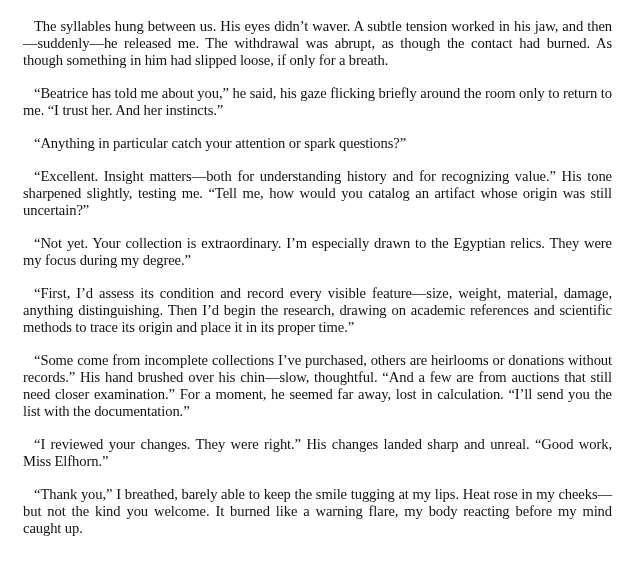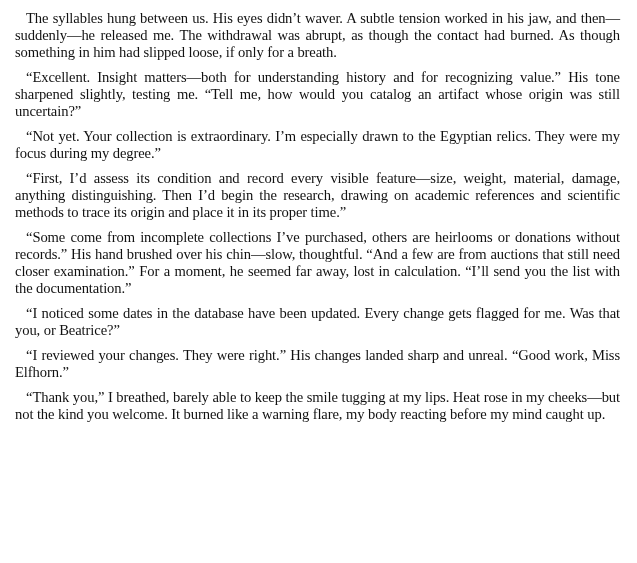--- a/index.html
+++ b/index.html
@@ -8,28 +8,29 @@
     box-sizing: border-box;
     width: 637px;
     padding: 2px 9px 0 7px;
     font-family: "Liberation Serif", "DejaVu Serif", serif;
     font-size: 14.6px;
     line-height: 17px;
     color: #111111;
     text-align: justify;
     letter-spacing: -0.1px;
   }
-  .page p { margin: 8px; text-indent: 11px; }
+  .page p { margin: 16px; text-indent: 11px; }
 </style>
 </head>
 <body>
 
 <div class="page">
   <p>The syllables hung between us. His eyes didn’t waver. A subtle tension worked in his jaw, and then—suddenly—he released me. The withdrawal was abrupt, as though the contact had burned. As though something in him had slipped loose, if only for a breath.</p>
+  <p>“Beatrice has told me about you,” he said, his gaze flicking briefly around the room only to return to me. “I trust her. And her instincts.”</p>
+  <p>“Anything in particular catch your attention or spark questions?”</p>
   <p>“Excellent. Insight matters—both for understanding history and for recognizing value.” His tone sharpened slightly, testing me. “Tell me, how would you catalog an artifact whose origin was still uncertain?”</p>
   <p>“Not yet. Your collection is extraordinary. I’m especially drawn to the Egyptian relics. They were my focus during my degree.”</p>
   <p>“First, I’d assess its condition and record every visible feature—size, weight, material, damage, anything distinguishing. Then I’d begin the research, drawing on academic references and scientific methods to trace its origin and place it in its proper time.”</p>
   <p>“Some come from incomplete collections I’ve purchased, others are heirlooms or donations without records.” His hand brushed over his chin—slow, thoughtful. “And a few are from auctions that still need closer examination.” For a moment, he seemed far away, lost in calculation. “I’ll send you the list with the documentation.”</p>
-  <p>“I noticed some dates in the database have been updated. Every change gets flagged for me. Was that you, or Beatrice?”</p>
   <p>“I reviewed your changes. They were right.” His changes landed sharp and unreal. “Good work, Miss Elfhorn.”</p>
   <p>“Thank you,” I breathed, barely able to keep the smile tugging at my lips. Heat rose in my cheeks—but not the kind you welcome. It burned like a warning flare, my body reacting before my mind caught up.</p>
 
 </div>
 
 </body></html>

